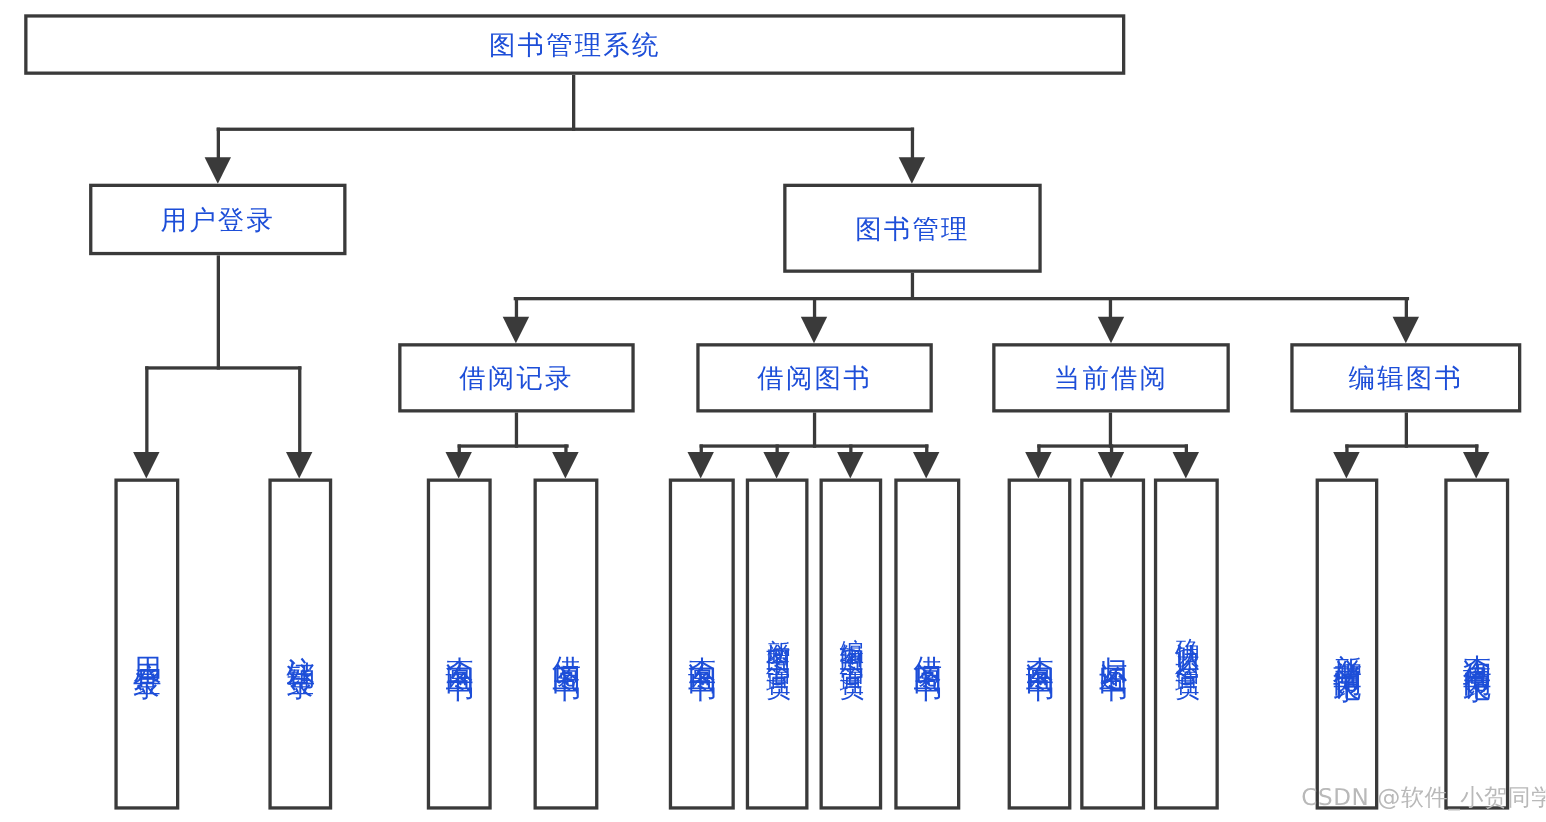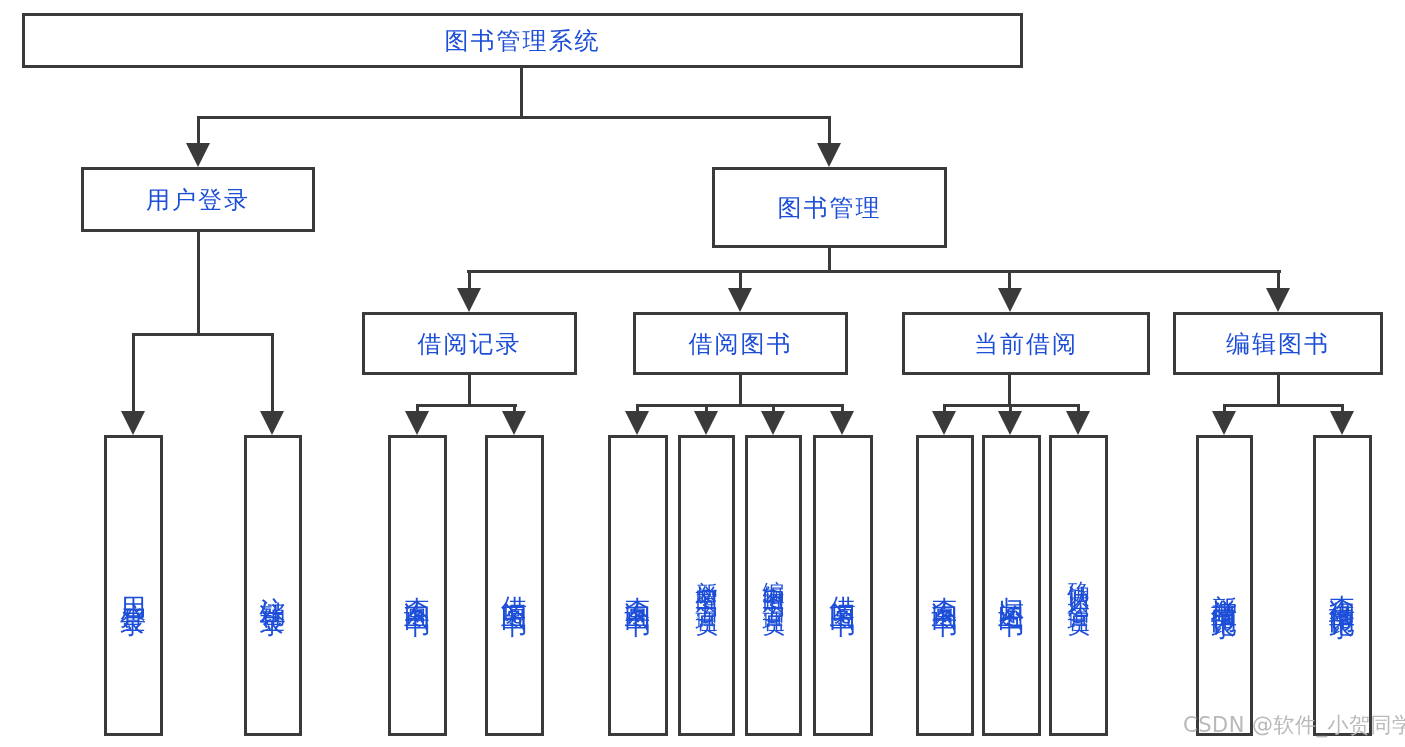--- a/index.html
+++ b/index.html
@@ -87,21 +87,21 @@
   <div class="line" style="left:739px; top:270px; width:3px; height:22px;"></div>
   <div class="line" style="left:1008px; top:270px; width:3px; height:22px;"></div>
   <div class="line" style="left:1277px; top:270px; width:3px; height:22px;"></div>
   <div class="arrow" style="left:457px; top:288px;"></div>
   <div class="arrow" style="left:728px; top:288px;"></div>
   <div class="arrow" style="left:998px; top:288px;"></div>
   <div class="arrow" style="left:1266px; top:288px;"></div>
 
   <div class="box h-label" style="left:362px; top:312px; width:215px; height:63px;">借阅记录</div>
   <div class="box h-label" style="left:633px; top:312px; width:215px; height:63px;">借阅图书</div>
-  <div class="box h-label" style="left:902px; top:312px; width:248px; height:63px;">当前借阅</div>
+  <div class="box h-label" style="left:902px; top:312px; width:216px; height:63px;">当前借阅</div>
   <div class="box h-label" style="left:1173px; top:312px; width:210px; height:63px;">编辑图书</div>
 
   <div class="line" style="left:468px; top:374px; width:3px; height:33px;"></div>
   <div class="line" style="left:416px; top:404px; width:101px; height:3px;"></div>
   <div class="line" style="left:416px; top:404px; width:3px; height:10px;"></div>
   <div class="line" style="left:513px; top:404px; width:3px; height:10px;"></div>
   <div class="arrow" style="left:405px; top:411px;"></div>
   <div class="arrow" style="left:502px; top:411px;"></div>
 
   <div class="line" style="left:739px; top:374px; width:3px; height:33px;"></div>

